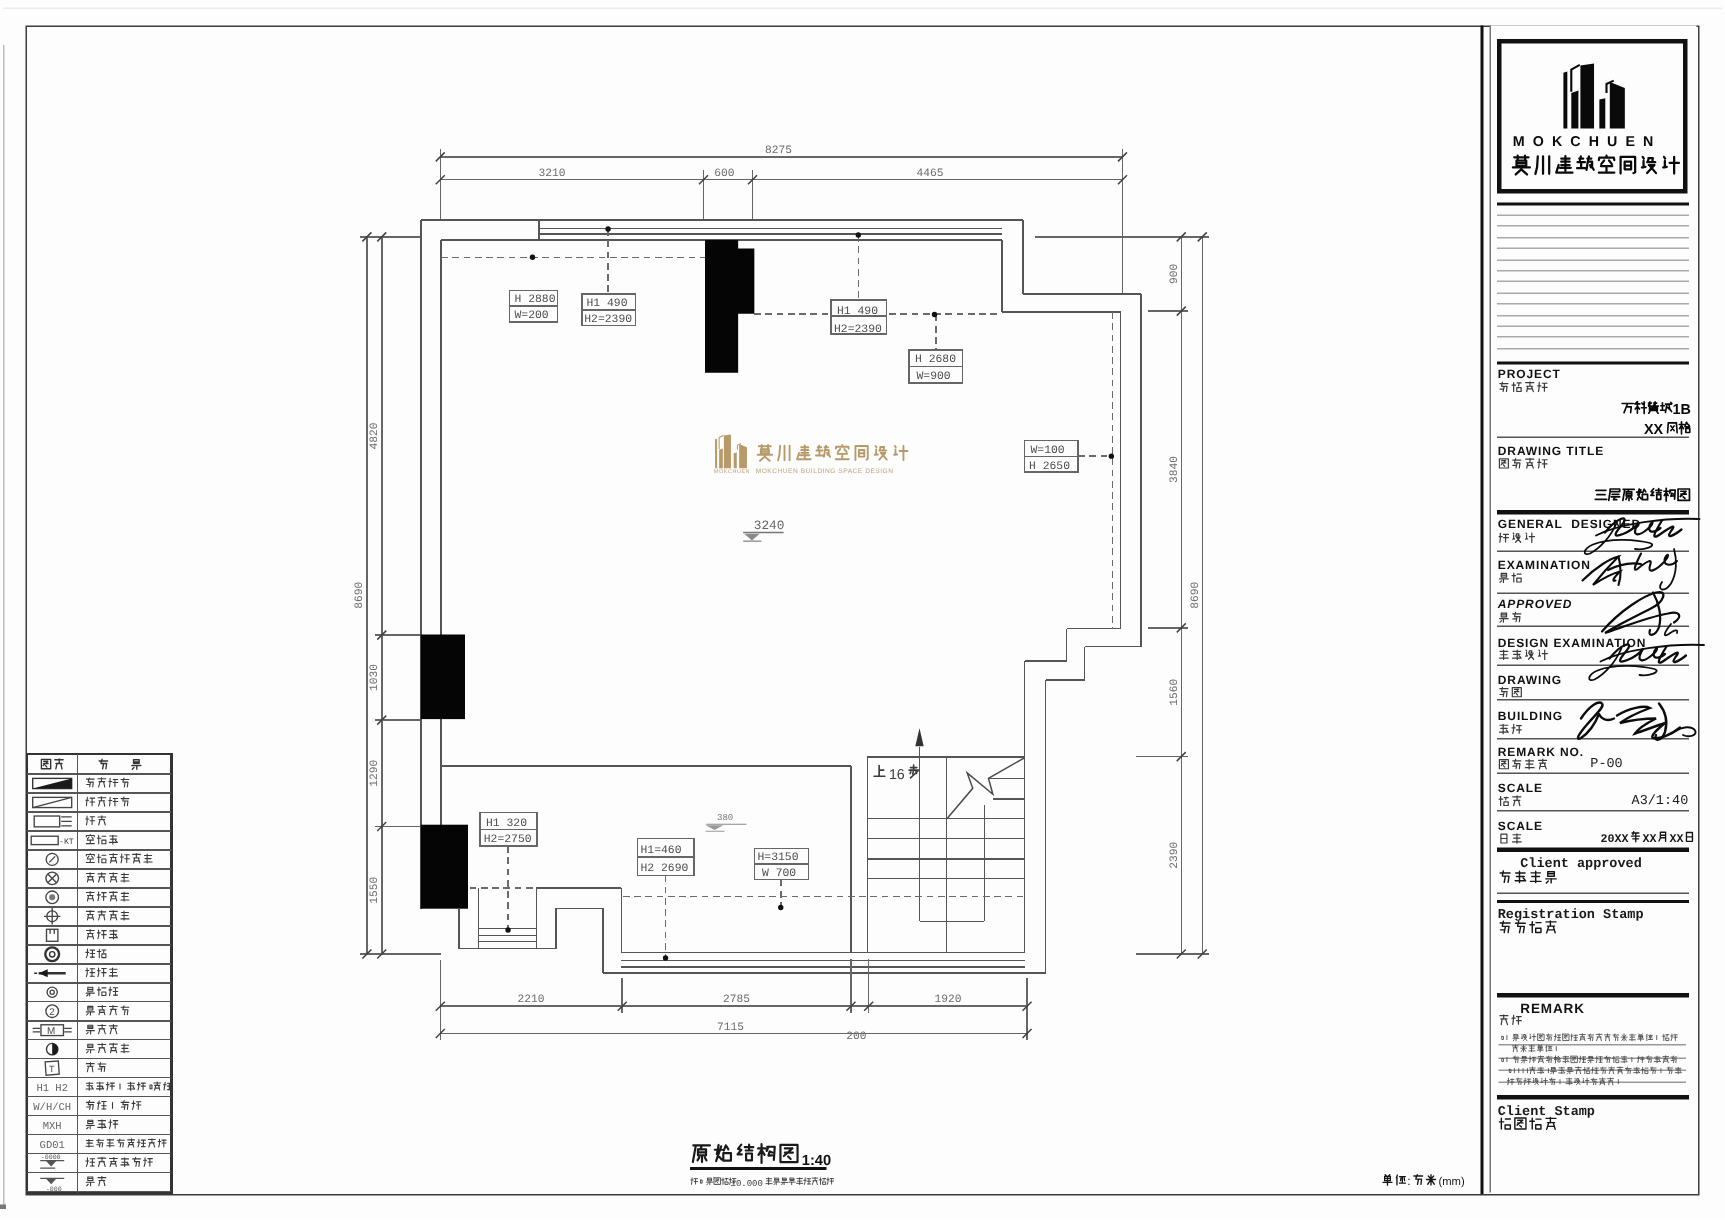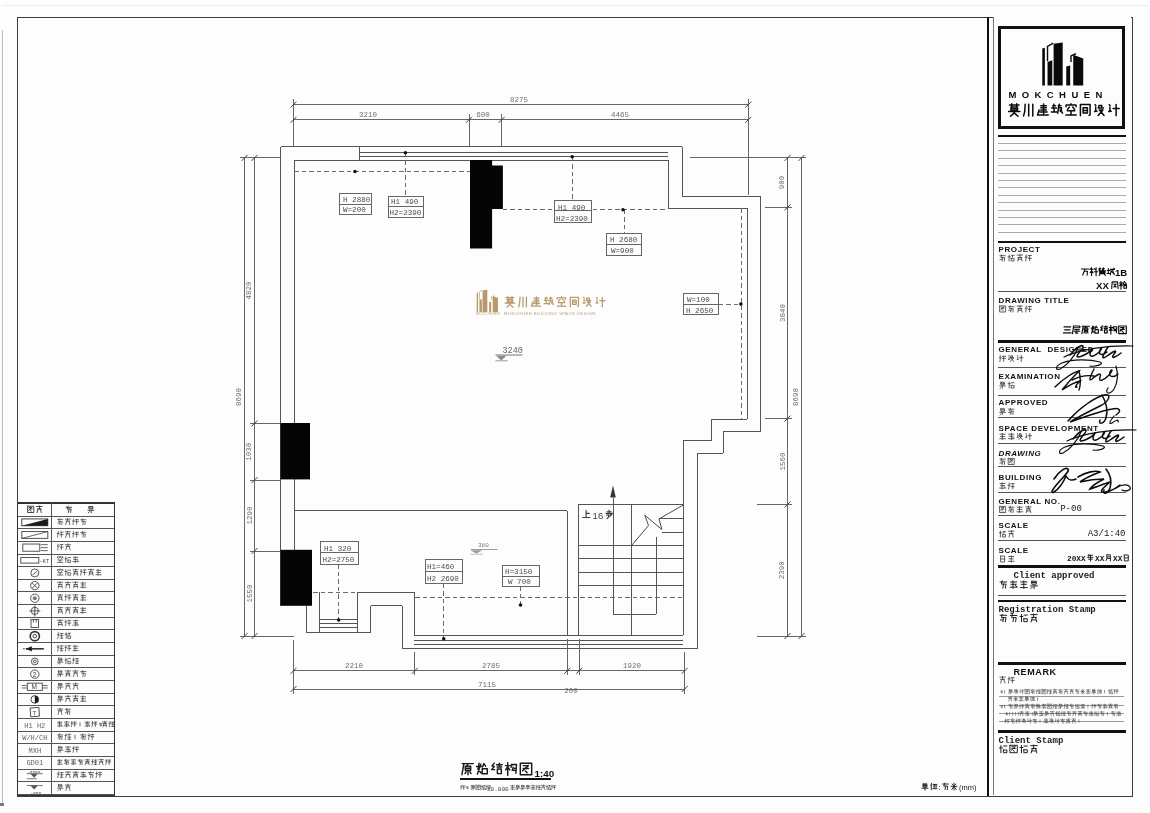--- a/index.html
+++ b/index.html
@@ -601,37 +601,37 @@
     <div class="abs" style="left:4.5px;top:323.2px;width:128px;height:2.4px;background:#111;"></div>
 
     <div class="abs lbl" style="left:5px;top:328px;">GENERAL&nbsp; DESIGNED</div>
 
     <div class="abs" style="left:4.5px;top:350.3px;width:128px;height:1px;background:#555;"></div>
 
     <div class="abs lbl" style="left:5px;top:354.5px;text-align:right;">EXAMINATION</div>
 
     <div class="abs" style="left:4.5px;top:377.8px;width:128px;height:1px;background:#555;"></div>
 
-    <div class="abs lbl" style="left:5px;top:381px;">APPROVED</div>
+    <div class="abs lbl" style="left:5px;top:381px;font-style:italic;">APPROVED</div>
 
     <div class="abs" style="left:4.5px;top:399.6px;width:128px;height:1px;background:#555;"></div>
 
-    <div class="abs lbl" style="left:5px;top:406.5px;">SPACE DEVELOPMENT</div>
+    <div class="abs lbl" style="left:5px;top:406.5px;">DESIGN EXAMINATION</div>
 
     <div class="abs" style="left:4.5px;top:426.3px;width:128px;height:1px;background:#555;"></div>
 
-    <div class="abs lbl" style="left:5px;top:431.5px;font-style:italic;">DRAWING</div>
+    <div class="abs lbl" style="left:5px;top:431.5px;">DRAWING</div>
 
     <div class="abs" style="left:4.5px;top:448.8px;width:128px;height:1px;background:#555;"></div>
 
     <div class="abs lbl" style="left:5px;top:456px;">BUILDING</div>
 
     <div class="abs" style="left:4.5px;top:474.6px;width:128px;height:1px;background:#555;"></div>
 
-    <div class="abs lbl" style="left:5px;top:479.5px;">GENERAL NO.</div>
+    <div class="abs lbl" style="left:5px;top:479.5px;">REMARK NO.</div>
 
     <div class="abs mono" style="left:23px;top:487px;width:109px;font-size:9px;text-align:center;">P-00</div>
     <div class="abs" style="left:4.5px;top:498.4px;width:128px;height:1px;background:#555;"></div>
 
     <div class="abs lbl" style="left:5px;top:504px;">SCALE</div>
 
     <div class="abs mono" style="left:23px;top:511.5px;width:109px;font-size:9px;text-align:right;">A3/1:40</div>
     <div class="abs" style="left:4.5px;top:523.2px;width:128px;height:1px;background:#555;"></div>
 
     <div class="abs lbl" style="left:5px;top:529px;">SCALE</div>

